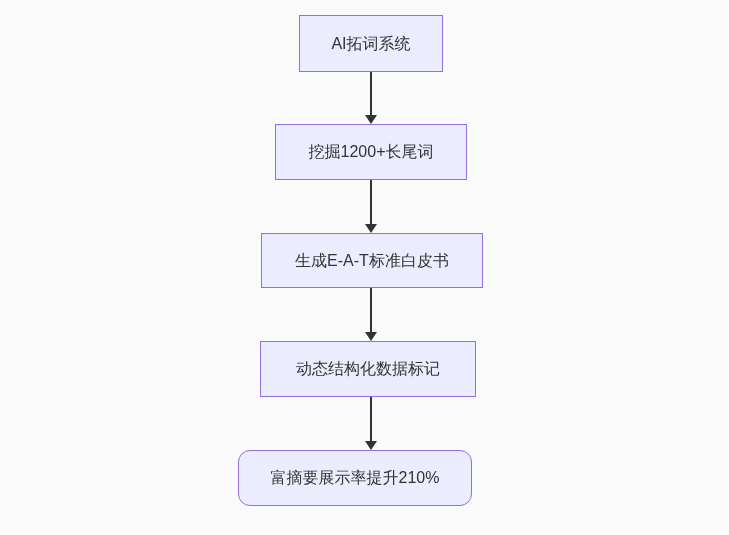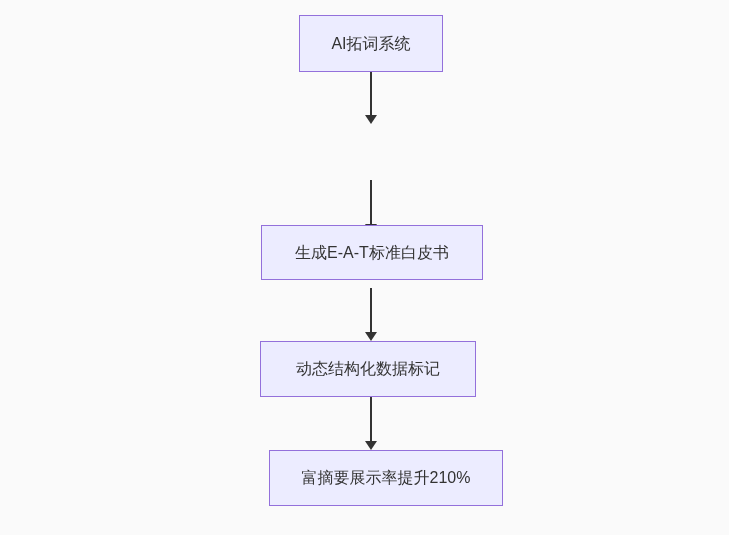--- a/index.html
+++ b/index.html
@@ -22,23 +22,23 @@
     display: flex;
     align-items: center;
     justify-content: center;
     font-size: 16px;
     color: var(--text, #333333);
     white-space: nowrap;
     line-height: 1.2;
   }
   .node-0 { left: 299px; top: 15px;  width: 144px; height: 57px; }
   .node-1 { left: 275px; top: 124px; width: 192px; height: 56px; }
-  .node-2 { left: 261px; top: 225px; width: 222px; height: 55px; }
+  .node-2 { left: 261px; top: 233px; width: 222px; height: 55px; }
   .node-3 { left: 260px; top: 341px; width: 216px; height: 56px; }
-  .node-4 { left: 269px; top: 450px; width: 234px; height: 56px; }
+  .node-4 { left: 238px; top: 450px; width: 234px; height: 56px; border-radius: 12px; }
 
   .edge-line {
     position: absolute;
     left: 370px;
     width: 2px;
     background: var(--arrow, #333333);
   }
   .edge-head {
     position: absolute;
     left: 365px;
@@ -62,20 +62,23 @@
 
 <div class="canvas">
 
   <div class="node node-0">
     <span>AI拓词系统</span>
   </div>
 
   <div class="edge-line line-0"></div>
   <div class="edge-head head-0"></div>
 
+  <div class="node node-1">
+    <span>挖掘1200+长尾词</span>
+  </div>
 
   <div class="edge-line line-1"></div>
   <div class="edge-head head-1"></div>
 
   <div class="node node-2">
     <span>生成E-A-T标准白皮书</span>
   </div>
 
   <div class="edge-line line-2"></div>
   <div class="edge-head head-2"></div>

